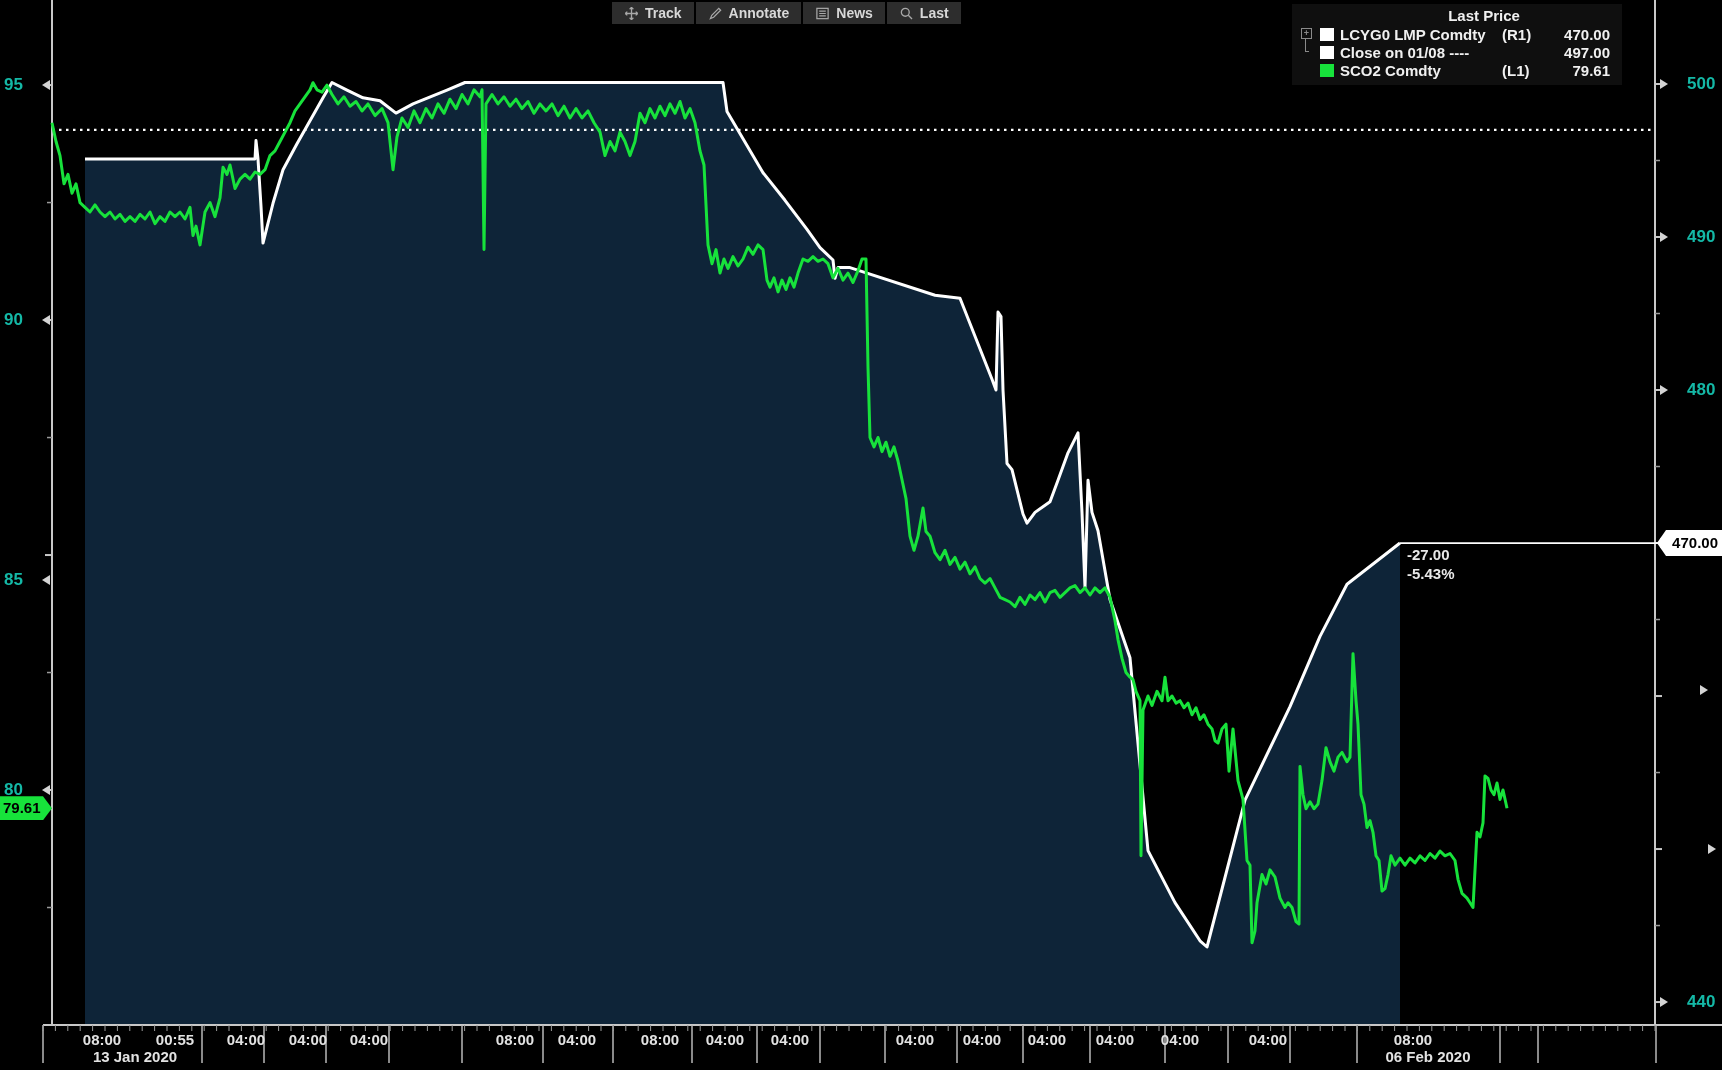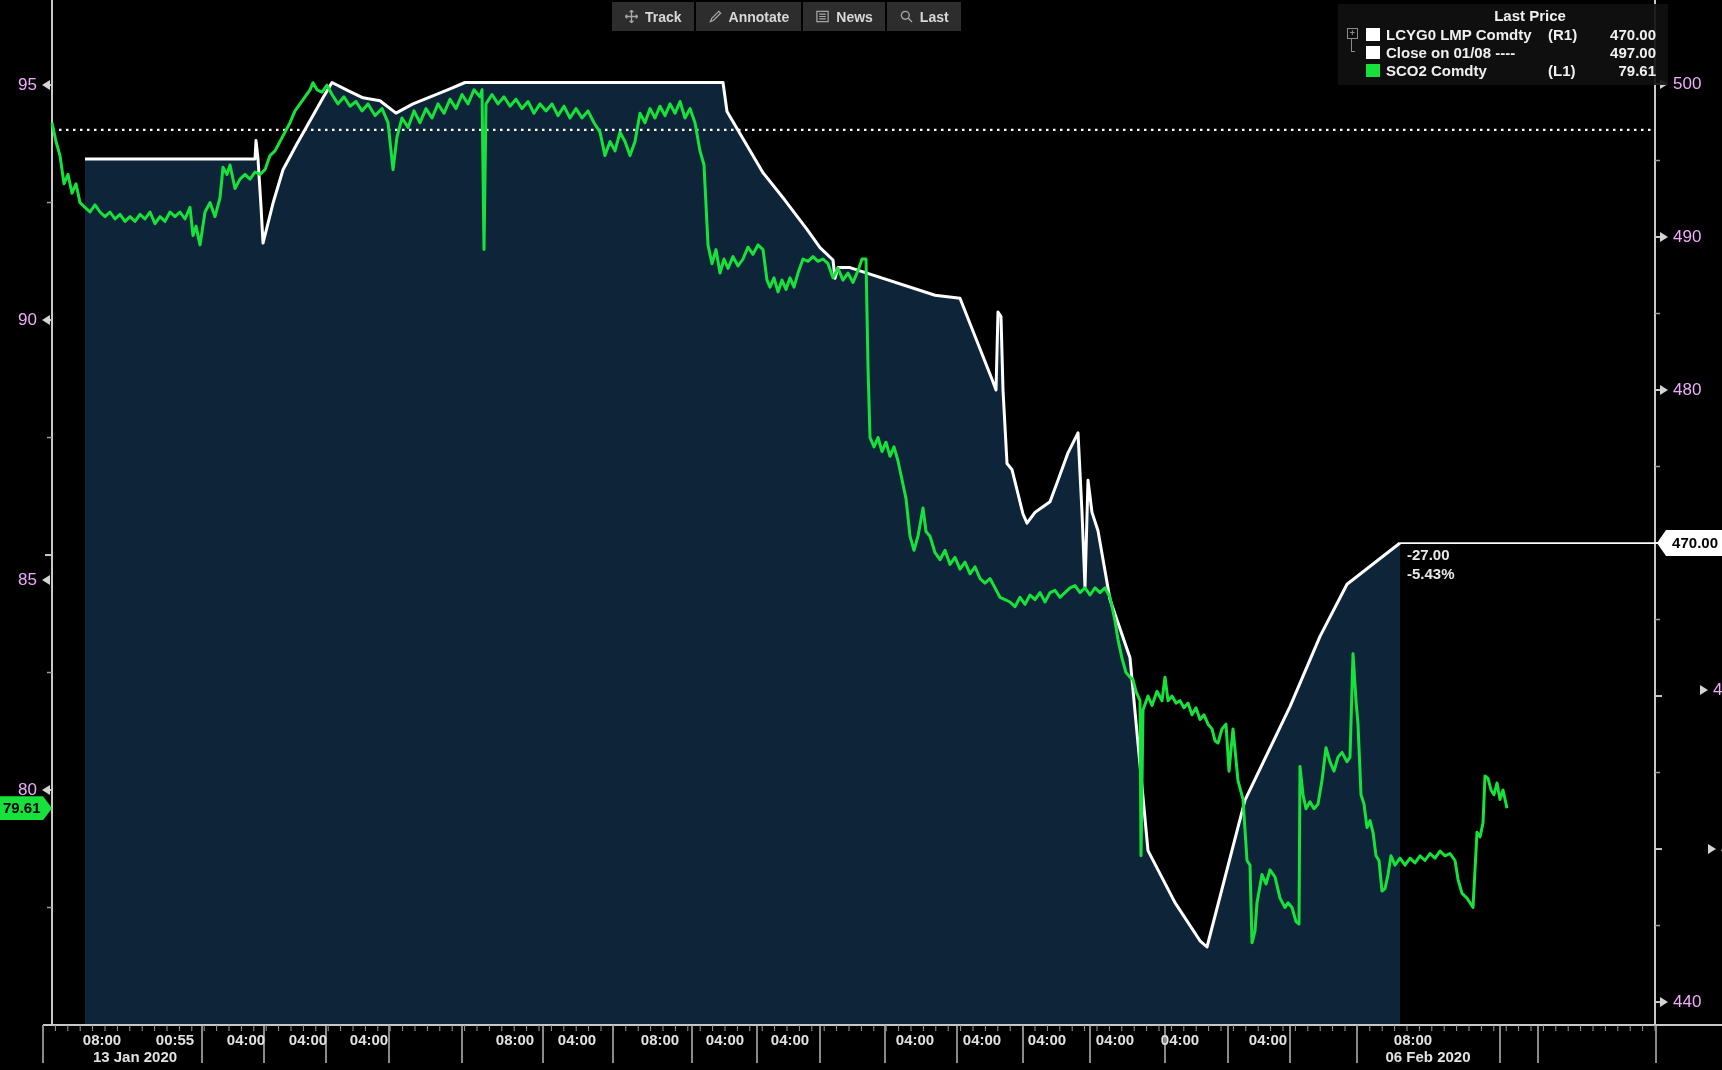--- a/index.html
+++ b/index.html
@@ -3,39 +3,39 @@
 <meta charset="utf-8">
 <style>
   html,body{margin:0;padding:0;background:#000;}
   body{width:1722px;height:1070px;overflow:hidden;position:relative;
        font-family:"Liberation Sans",sans-serif;-webkit-font-smoothing:antialiased;}
   #stage{position:absolute;inset:0;width:1722px;height:1070px;}
   #chart-svg{position:absolute;left:0;top:0;}
   
   #toolbar{position:absolute;left:612px;top:2px;height:22px;display:flex;gap:2px;z-index:30;}
   .tb-btn{background:#2d2d2d;color:#d8d8d8;font-size:14px;font-weight:700;
-          display:flex;align-items:center;gap:6px;padding:0 12px;height:29px;cursor:default;}
+          display:flex;align-items:center;gap:6px;padding:0 12px;height:22px;cursor:default;}
   .tb-btn svg{display:block;}
   
-  #legend{position:absolute;left:1338px;top:4px;width:312px;background:rgba(16,16,16,.92);
+  #legend{position:absolute;left:1292px;top:4px;width:312px;background:rgba(16,16,16,.92);
           color:#f0f0f0;font-size:15px;font-weight:700;padding:3px 12px 5px 6px;z-index:25;}
   #legend .title{text-align:center;padding-left:60px;margin-bottom:2px;}
   .lg-row{display:flex;align-items:center;height:17px;margin:1px 0;}
   .lg-tree{width:22px;position:relative;height:17px;}
   .tree-box{position:absolute;left:3px;top:2px;width:9px;height:9px;border:1px solid #8a8a8a;
             color:#8a8a8a;font-size:9px;line-height:8px;text-align:center;}
   .tree-stem{position:absolute;left:7px;top:12px;width:1px;height:14px;background:#8a8a8a;}
   .tree-foot{position:absolute;left:7px;top:25px;width:4px;height:1px;background:#8a8a8a;}
   .lg-swatch{width:14px;height:13px;margin-right:6px;flex:0 0 auto;}
   .lg-label{flex:1 1 auto;white-space:nowrap;}
   .lg-axis{width:46px;white-space:nowrap;}
   .lg-val{width:62px;text-align:right;}
   
-  .ytick{position:absolute;display:flex;align-items:center;gap:5px;color:#f0abfc;
-         font-size:17px;font-weight:400;height:20px;line-height:20px;}
+  .ytick{position:absolute;display:flex;align-items:center;gap:19px;color:#14b8a6;
+         font-size:17px;font-weight:700;height:20px;line-height:20px;}
   .ytick.left{left:0;width:50px;justify-content:flex-end;}
   .ytick.right{left:1660px;}
   .tri-l{width:0;height:0;border-top:5px solid transparent;border-bottom:5px solid transparent;
          border-right:8px solid #d4d4d4;}
   .tri-r{width:0;height:0;border-top:5px solid transparent;border-bottom:5px solid transparent;
          border-left:8px solid #d4d4d4;}
   .xtick-label{position:absolute;top:1031px;transform:translateX(-50%);color:#e2e2e2;
                font-size:15px;font-weight:700;white-space:nowrap;}
   .xdate-label{position:absolute;top:1048px;transform:translateX(-50%);color:#e2e2e2;
                font-size:15px;font-weight:700;white-space:nowrap;}

